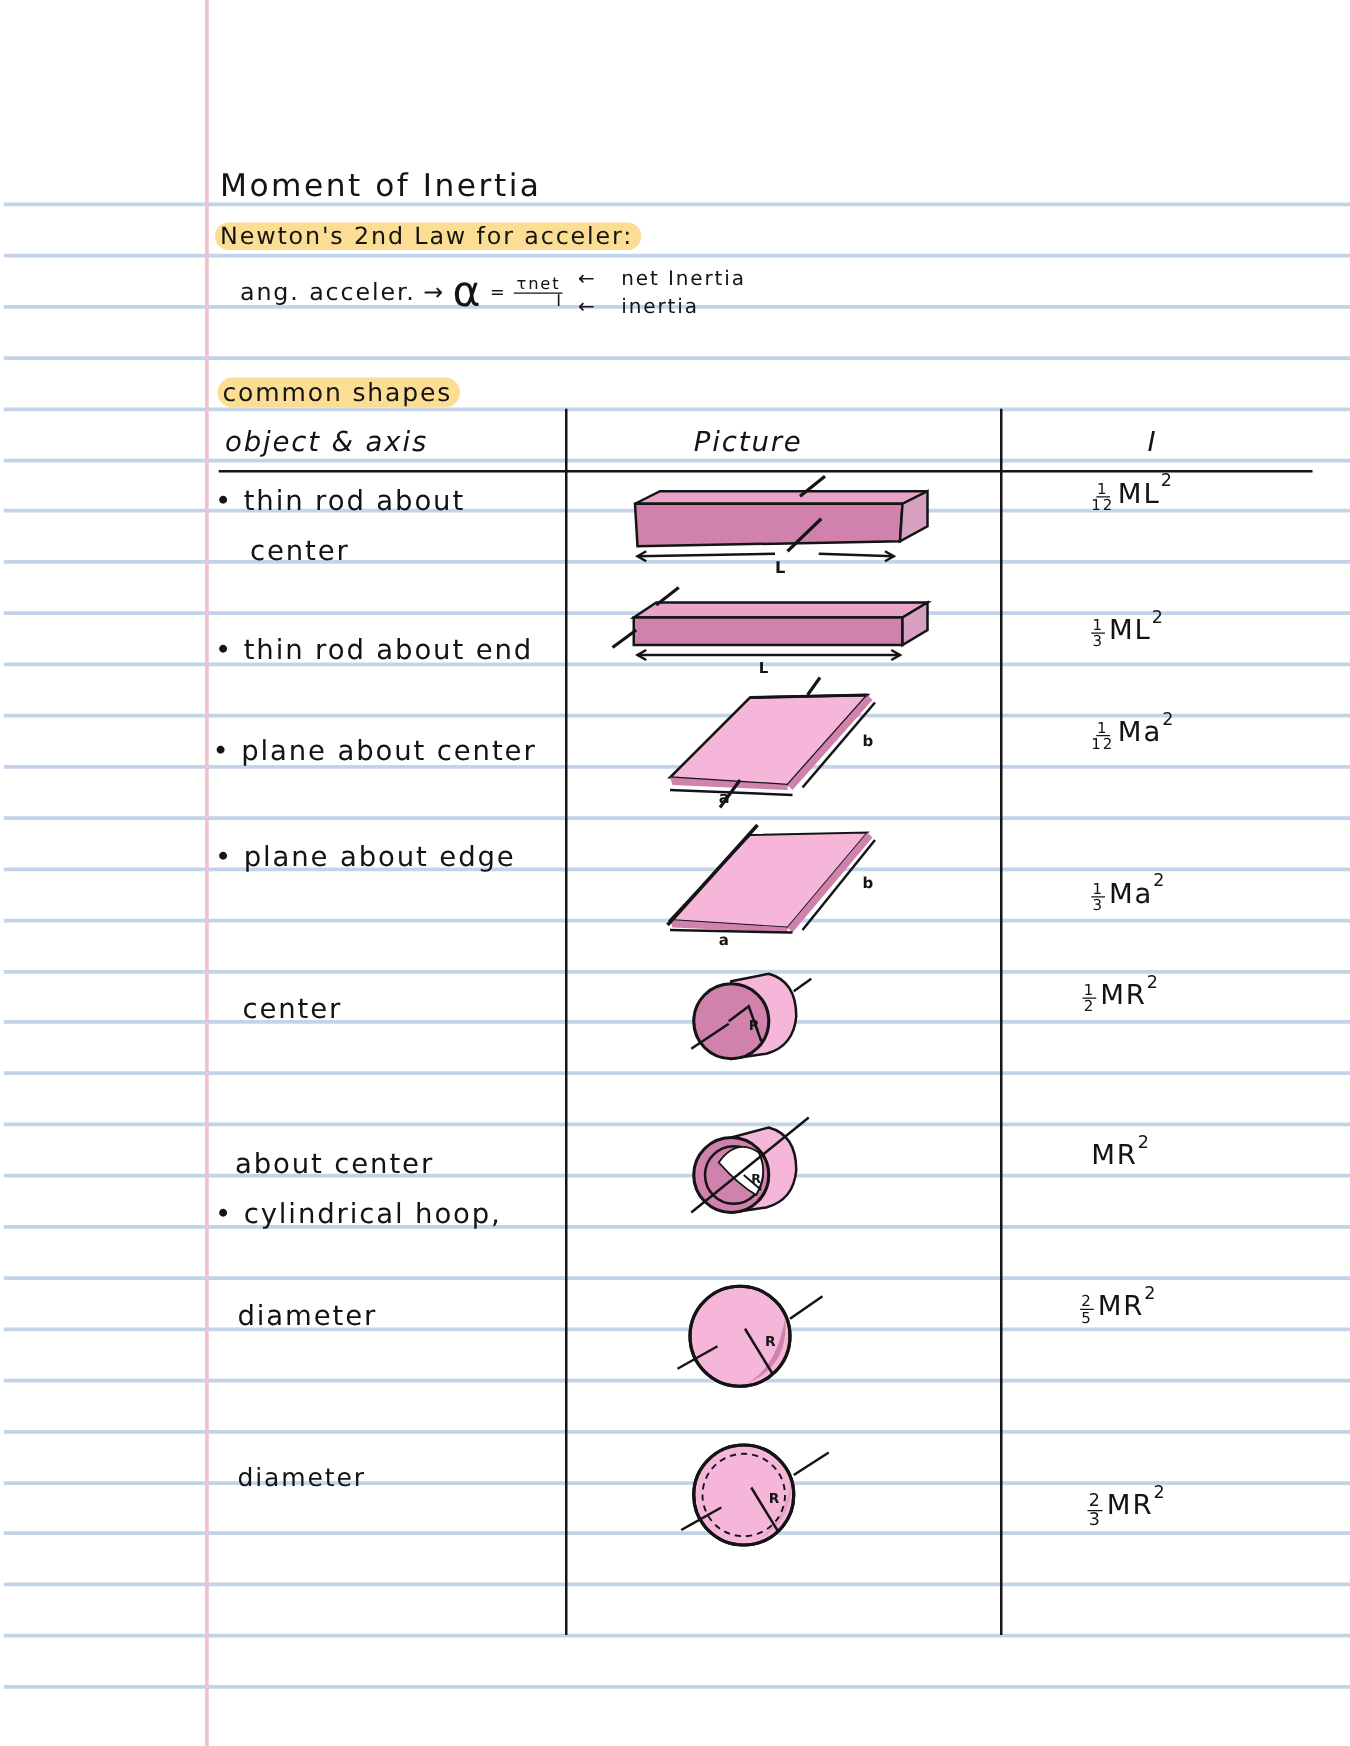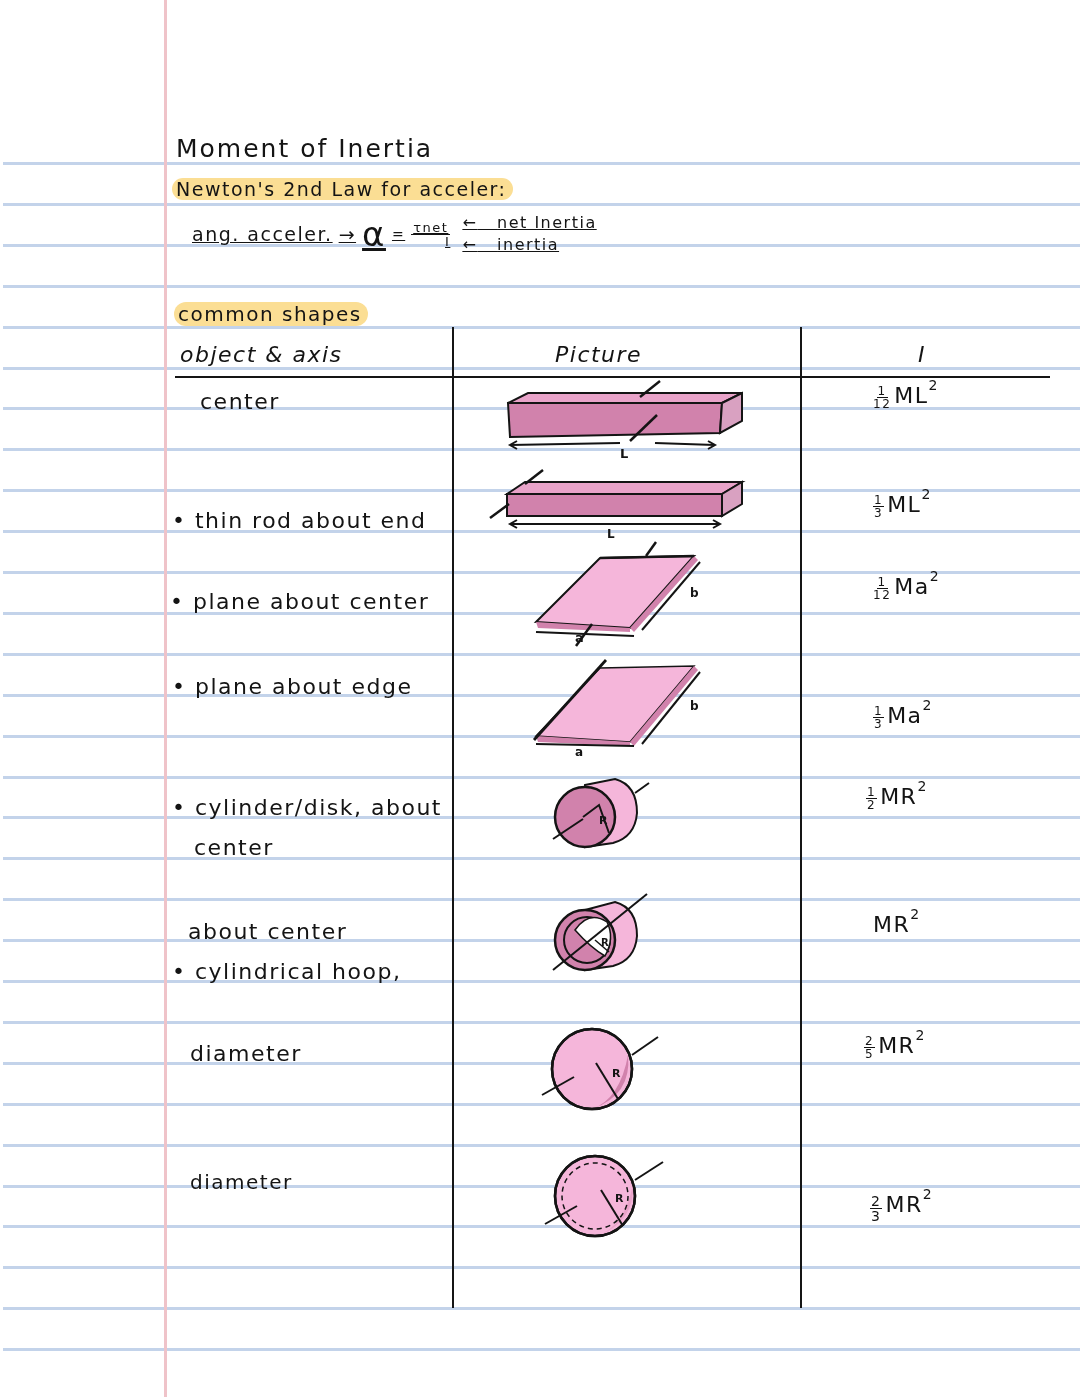--- a/index.html
+++ b/index.html
@@ -20,21 +20,21 @@
     .hw {
       position: absolute; white-space: nowrap;
       font-family: "DejaVu Sans", sans-serif;
       letter-spacing: 1.5px; color: #141414;
     }
     .title { left: 176px; top: 134px; font-size: 25px; letter-spacing: 2px; }
     .hl {
       background: #fbde94; border-radius: 12px; padding: 0 6px 0 4px;
     }
     .sub { left: 172px; top: 178px; font-size: 19px; }
-    .formula { left: 192px; top: 212px; font-size: 19px; display: flex; align-items: center; gap: 6px; text-decoration: underline; }
+    .formula { left: 192px; top: 212px; font-size: 19px; display: flex; align-items: center; gap: 6px; }
     .frac { display: inline-flex; flex-direction: column; align-items: flex-end; font-size: 13px; line-height: 13px; }
     .frac .num { border-bottom: 1.5px solid #141414; padding: 0 2px; }
     .alpha { font-size: 34px; line-height: 30px; }
     .note { font-size: 16px; }
     .section { left: 174px; top: 302px; font-size: 20px; }
     .col-head { font-size: 22px; top: 342px; font-style: italic; }
     .vline { position: absolute; width: 2px; background: #151515; top: 327px; height: 981px; }
     .hline { position: absolute; left: 175px; width: 875px; top: 376px; height: 2px; background: #151515; }
     .row-label { font-size: 22px; line-height: 40px; }
     .formula-cell { font-size: 22px; display: flex; align-items: flex-start; }
@@ -107,33 +107,33 @@
 
 <div class="vline" style="left:452px"></div>
 <div class="vline" style="left:800px"></div>
 <div class="hline"></div>
 
 <div class="hw col-head" style="left:180px">object &amp; axis</div>
 <div class="hw col-head" style="left:555px">Picture</div>
 <div class="hw col-head" style="left:918px">I</div>
 
 <div class="hw row-label" style="left:172px;top:382px">
+  <div>• thin rod about</div>
   <div style="padding-left:28px">center</div>
 </div>
 <div class="hw row-label" style="left:172px;top:501px">
   <div>• thin rod about end</div>
 </div>
 <div class="hw row-label" style="left:170px;top:582px">
   <div>• plane about center</div>
 </div>
 <div class="hw row-label" style="left:172px;top:667px">
   <div>• plane about edge</div>
 </div>
 <div class="hw row-label" style="left:172px;top:788px">
-  <div>• cylinder/disk, about</div>
   <div style="padding-left:22px">center</div>
 </div>
 <div class="hw row-label" style="left:172px;top:912px">
   <div style="padding-left:16px">about center</div>
   <div>• cylindrical hoop,</div>
 </div>
 <div class="hw row-label" style="left:172px;top:1034px">
   <div style="padding-left:18px">diameter</div>
 </div>
 <div class="hw row-label" style="left:172px;top:1158px;font-size:20px">

